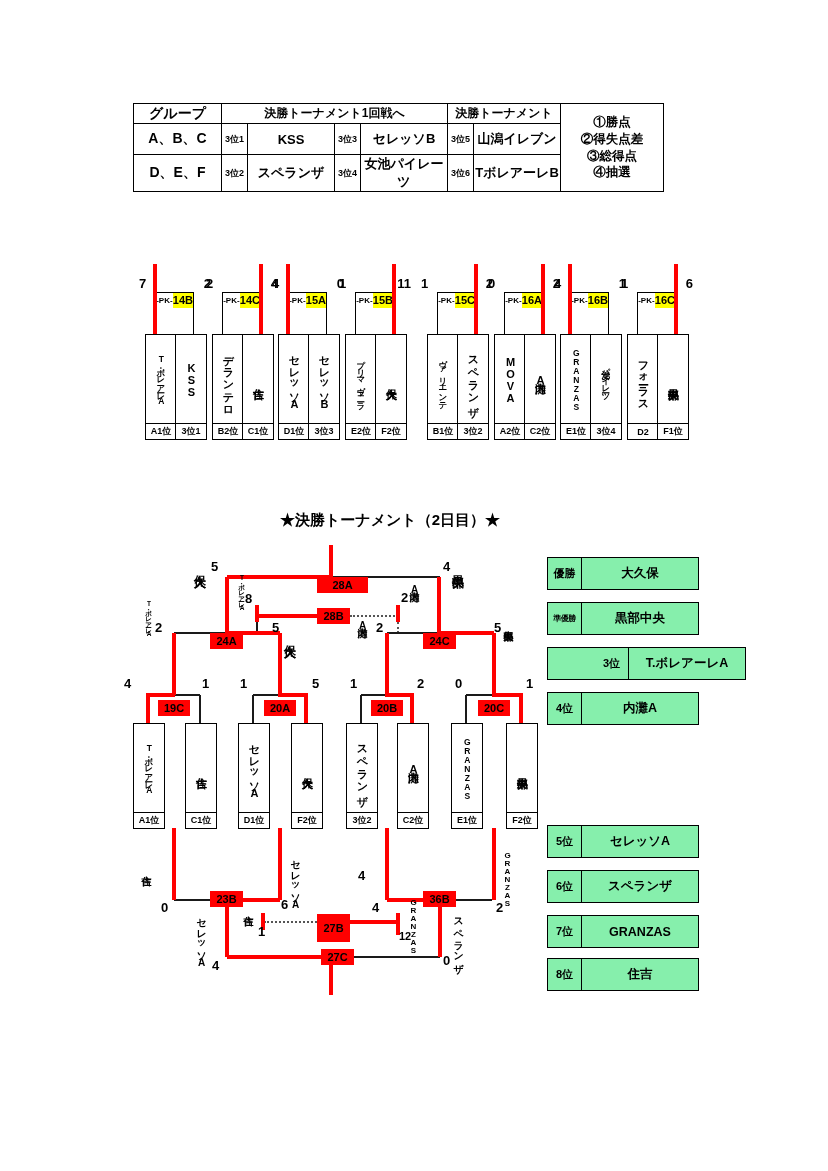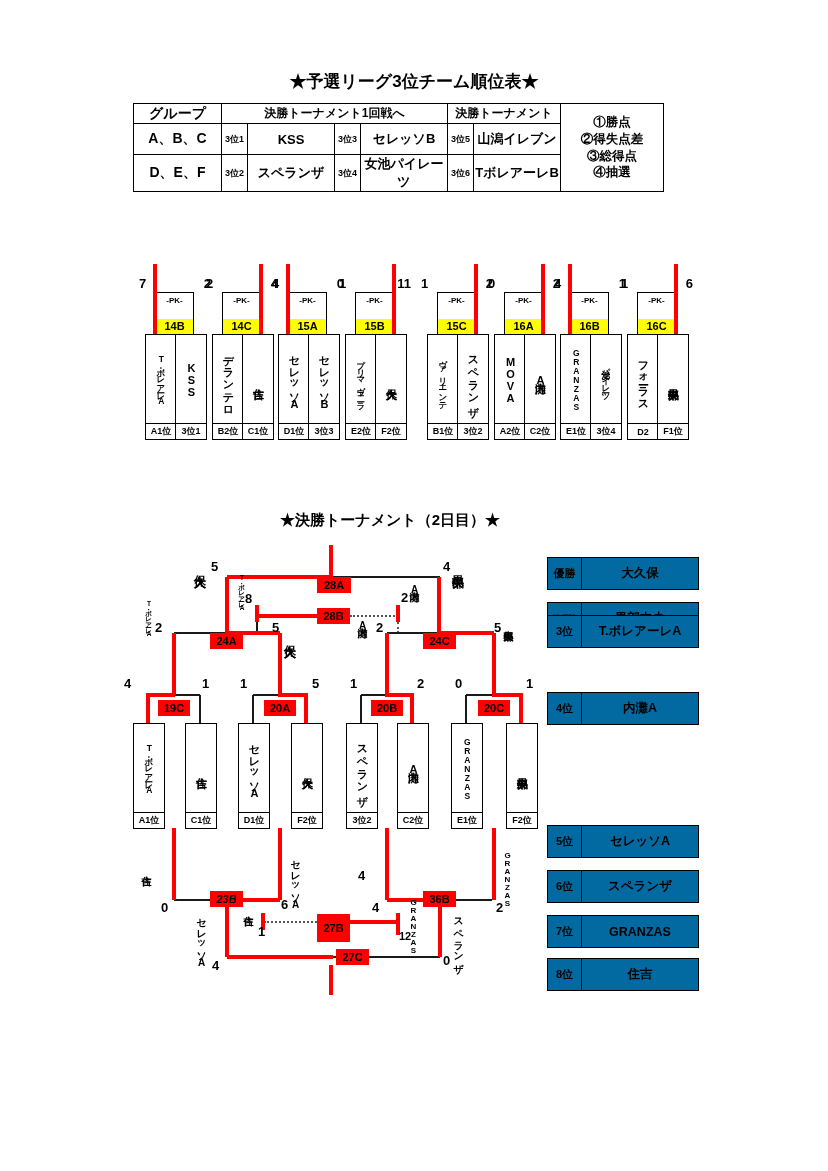--- a/index.html
+++ b/index.html
@@ -24,52 +24,51 @@
         display:flex;align-items:center;justify-content:center;writing-mode:vertical-rl;
         text-orientation:upright;font-size:11px;line-height:1;z-index:4;overflow:hidden;}
   .tbox.long{font-size:8.5px;letter-spacing:-1px;}
   .tag{position:absolute;width:30px;height:15px;border:1.5px solid #000;background:#fff;
        display:flex;align-items:center;justify-content:center;font-size:9px;z-index:4;}
   
   .unit{position:absolute;top:276px;width:60px;height:170px;}
   .unit .usl{position:absolute;left:-6px;top:0;font-size:13px;}
   .unit .usr{position:absolute;right:-6px;top:0;font-size:13px;}
   .unit .pk{position:absolute;left:10px;top:16px;width:37px;height:41px;border:1.5px solid #000;
-            background:#fff;display:flex;flex-direction:column;z-index:3;}
+            background:#fff;display:flex;flex-direction:row;z-index:3;}
   .unit .pkt{flex:1;font-size:8px;text-align:center;padding-top:3px;}
   .unit .pkc{height:15px;background:#ff0;font-size:11px;text-align:center;line-height:15px;}
   .unit .uline{position:absolute;top:-12px;width:4px;height:70px;background:#f00;z-index:4;}
   .unit.win-left .uline{left:8px;} .unit.win-right .uline{left:47px;}
   .unit .tb1{left:0;top:58px;} .unit .tb2{left:30px;top:58px;}
   .unit .tg1{left:0;top:147px;} .unit .tg2{left:30px;top:147px;}
   .unit .tbox,.unit .tag{position:absolute;}
   
   table.qual{position:absolute;left:133px;top:103px;border-collapse:collapse;}
   table.qual td{border:1.6px solid #000;text-align:center;vertical-align:middle;
                 font-weight:bold;padding:0;}
   td.h{font-size:12px;height:19px;}
   td.grp{width:87px;font-size:14px;}
   td.rk{width:25px;font-size:9px;}
   td.tm{width:86px;font-size:13px;}
   td.crit{width:102px;font-size:12.5px;text-align:left;padding-left:3px;line-height:1.35;}
   table.qual tr.r{height:31px;}
   
   .strow{position:absolute;left:547px;width:150px;height:31px;border:1.8px solid #000;
-         display:flex;z-index:3;background:#0369a1;text-align:center;}
+         display:flex;z-index:3;background:#86efac;text-align:center;}
   .strow .rk{width:33px;border-right:1.6px solid #000;display:flex;align-items:center;
              justify-content:center;font-size:11px;}
   .strow .rk.tiny{font-size:8px;letter-spacing:-0.5px;}
   .strow .nm{flex:1;display:flex;align-items:center;justify-content:center;font-size:12.5px;}
 </style>
 </head>
 <body>
 
 <div class="page">
 
-  <div class="title" style="left:0;top:70px;width:828px;font-size:17px;">★予選リーグ3位チーム順位表★</div>
 
   <table class="qual">
     <tbody>
         <tr>
       <td class="h grp">グループ</td>
       <td class="h" colspan="4">決勝トーナメント1回戦へ</td>
       <td class="h" colspan="2">決勝トーナメント</td>
       <td class="crit" rowspan="3">
         <div>①勝点</div>
         <div>②得失点差</div>
@@ -204,21 +203,21 @@
     <div class="tag tg2">F1位</div>
   </div>
 
   <div class="title" style="left:0;top:511px;width:780px;font-size:15px;">★決勝トーナメント（2日目）★</div>
 
   <div class="rv" style="left:329px;top:545px;height:33px;"></div>
   <div class="rh" style="left:227px;top:575px;width:106px;"></div>
   <div class="hl" style="left:333px;top:576px;width:107px;"></div>
   <div class="rv" style="left:225px;top:577px;height:57px;"></div>
   <div class="rv" style="left:437px;top:577px;height:57px;"></div>
-  <div class="code" style="left:317px;top:577px;width:34px;height:16px;">28A</div>
+  <div class="code" style="left:317px;top:577px;width:51px;height:16px;">28A</div>
   <div class="score" style="left:211px;top:560px;">5</div>
   <div class="vtext" style="left:194px;top:566px;">大久保</div>
   <div class="score" style="left:443px;top:560px;">4</div>
   <div class="vtext" style="left:452px;top:566px;">黒部中央</div>
 
   <div class="rv" style="left:255px;top:605px;height:17px;"></div>
   <div class="rh" style="left:255px;top:614px;width:62px;"></div>
   <div class="dh" style="left:350px;top:615px;width:48px;"></div>
   <div class="rv" style="left:396px;top:605px;height:17px;"></div>
   <div class="dv" style="left:397px;top:622px;height:11px;"></div>
@@ -303,21 +302,21 @@
   <div class="tag" style="left:506px;top:812px;">F2位</div>
 
   <div class="rv" style="left:172px;top:828px;height:72px;"></div>
   <div class="rv" style="left:278px;top:828px;height:72px;"></div>
   <div class="rv" style="left:385px;top:828px;height:72px;"></div>
   <div class="rv" style="left:492px;top:828px;height:72px;"></div>
 
   <div class="hl" style="left:174px;top:899px;width:53px;"></div>
   <div class="rh" style="left:225px;top:898px;width:55px;"></div>
   <div class="rv" style="left:225px;top:900px;height:57px;"></div>
-  <div class="code" style="left:210px;top:891px;width:33px;height:16px;font-style:italic;">23B</div>
+  <div class="code" style="left:210px;top:891px;width:33px;height:16px;">23B</div>
   <div class="vtext t10" style="left:141px;top:868px;">住吉</div>
   <div class="score" style="left:161px;top:901px;">0</div>
   <div class="vtext t10" style="left:290px;top:853px;">セレッソA</div>
   <div class="score" style="left:281px;top:898px;">6</div>
 
   <div class="rh" style="left:387px;top:898px;width:53px;"></div>
   <div class="hl" style="left:440px;top:899px;width:52px;"></div>
   <div class="rv" style="left:438px;top:900px;height:57px;"></div>
   <div class="code" style="left:423px;top:891px;width:33px;height:16px;">36B</div>
   <div class="score" style="left:358px;top:869px;">4</div>
@@ -331,35 +330,35 @@
   <div class="rv" style="left:396px;top:913px;height:22px;"></div>
   <div class="code" style="left:317px;top:914px;width:33px;height:28px;">27B</div>
   <div class="vtext t10" style="left:243px;top:908px;">住吉</div>
   <div class="score" style="left:258px;top:925px;">1</div>
   <div class="score sm" style="left:399px;top:931px;">12</div>
   <div class="vtext t8" style="left:409px;top:898px;">GRANZAS</div>
 
   <div class="rh" style="left:227px;top:955px;width:106px;"></div>
   <div class="hl" style="left:333px;top:956px;width:107px;"></div>
   <div class="rv" style="left:329px;top:965px;height:30px;"></div>
-  <div class="code" style="left:336px;top:949px;width:33px;height:16px;">27C</div>
+  <div class="code" style="left:321px;top:949px;width:33px;height:16px;">27C</div>
   <div class="vtext t10" style="left:196px;top:911px;">セレッソA</div>
   <div class="score" style="left:212px;top:959px;">4</div>
   <div class="vtext t10" style="left:453px;top:911px;">スペランザ</div>
   <div class="score" style="left:443px;top:954px;">0</div>
 
   <div class="strow" style="top:557px;">
     <div class="rk">優勝</div>
     <div class="nm">大久保</div>
   </div>
   <div class="strow" style="top:602px;">
     <div class="rk tiny">準優勝</div>
     <div class="nm">黒部中央</div>
   </div>
-  <div class="strow" style="top:615px;">
+  <div class="strow" style="top:647px;padding-left:47px;">
     <div class="rk">3位</div>
     <div class="nm">T.ボレアーレA</div>
   </div>
   <div class="strow" style="top:692px;">
     <div class="rk">4位</div>
     <div class="nm">内灘A</div>
   </div>
   <div class="strow" style="top:825px;">
     <div class="rk">5位</div>
     <div class="nm">セレッソA</div>

